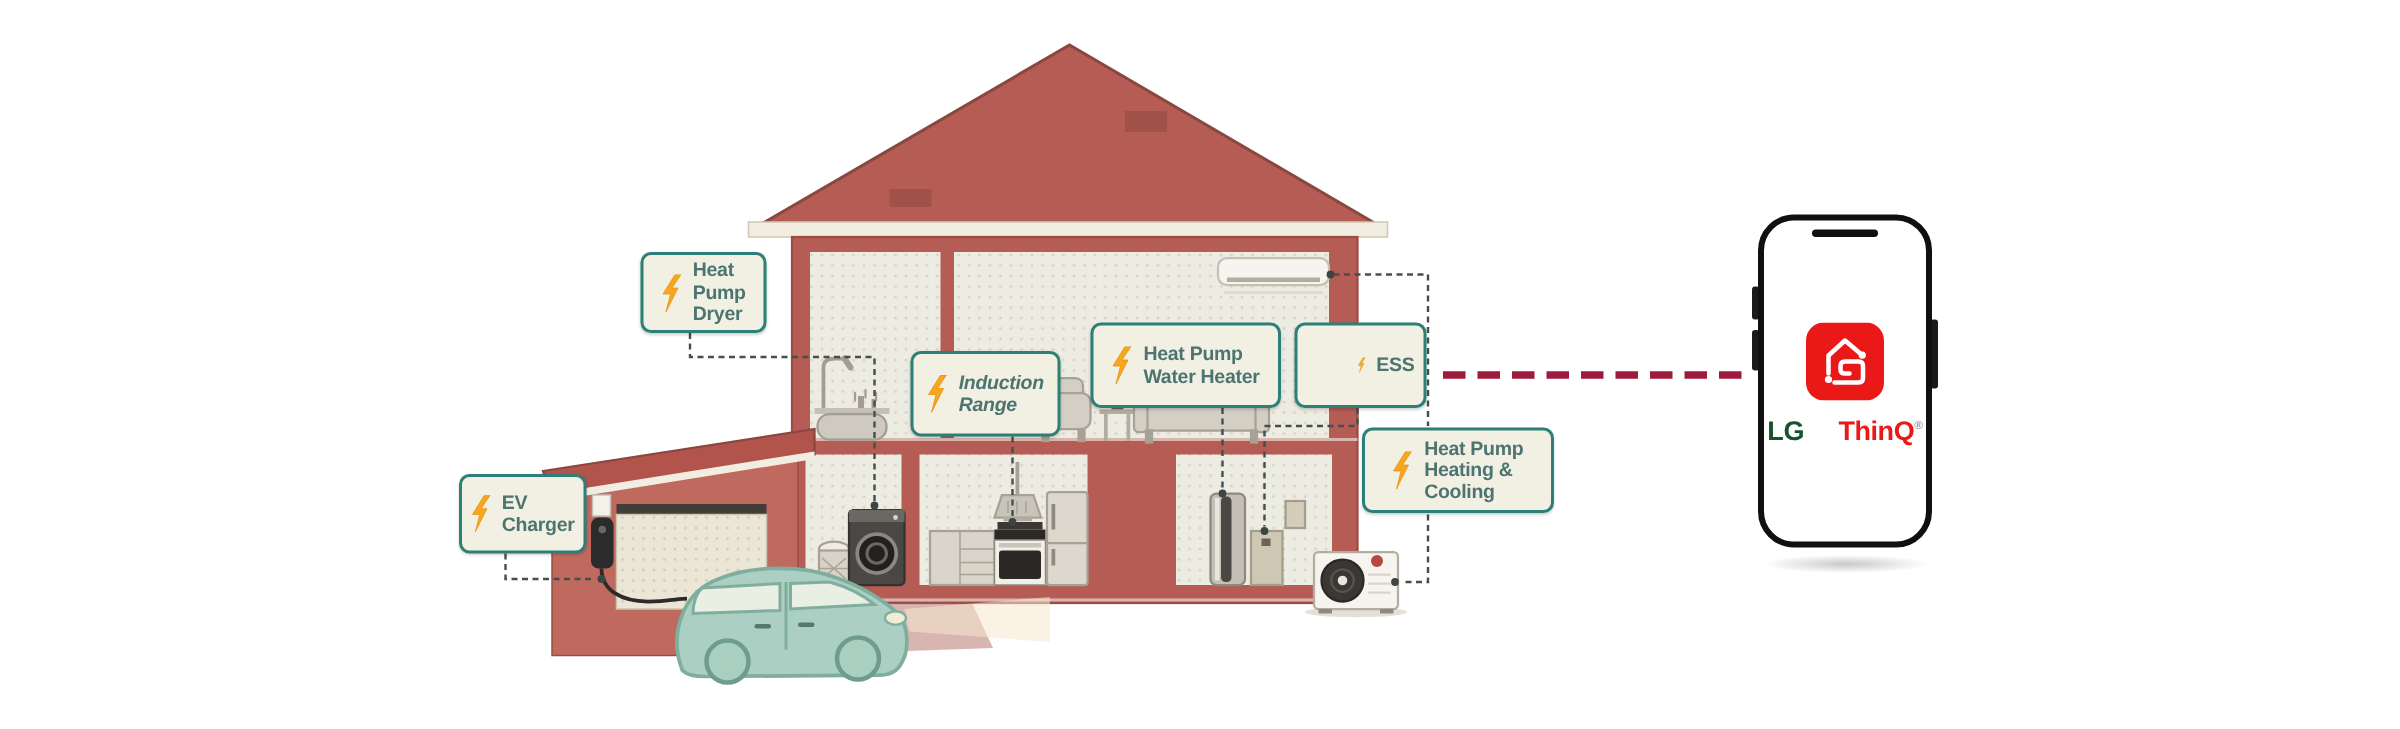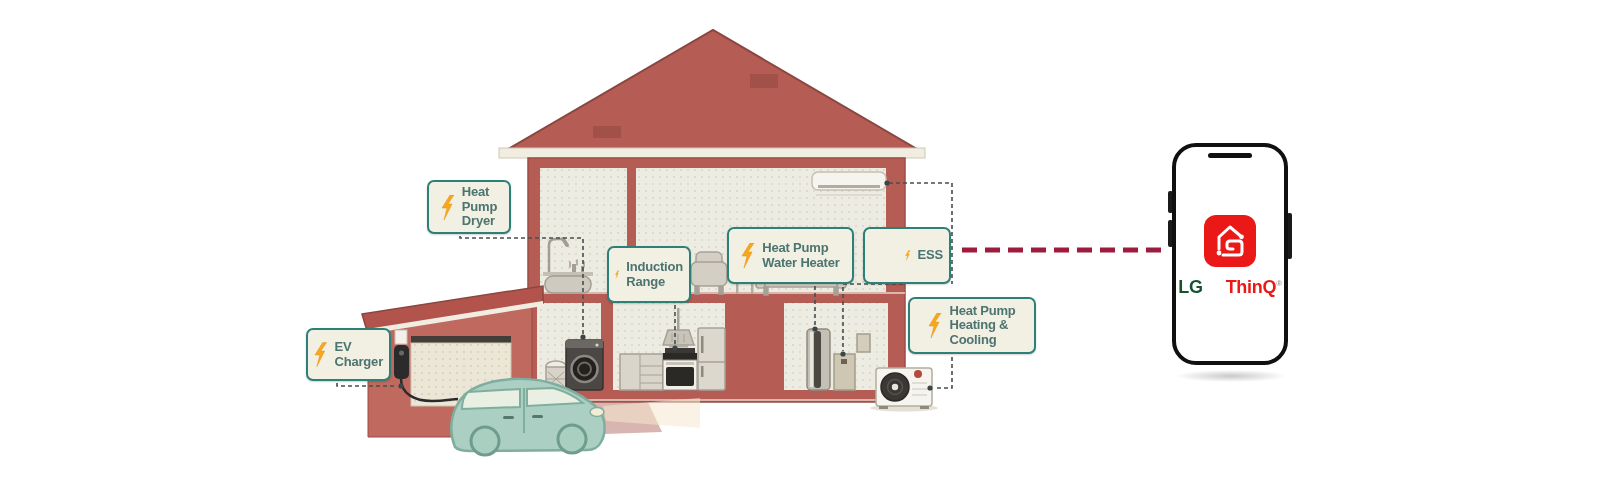--- a/index.html
+++ b/index.html
@@ -3,25 +3,25 @@
 <meta charset="utf-8">
 <style>
   html,body{margin:0;padding:0;background:#ffffff;}
   .scene{position:relative;width:1600px;height:486px;background:#ffffff;overflow:hidden;
          font-family:"Liberation Sans",sans-serif;}
   .scene svg.art{position:absolute;left:0;top:0;}
 
   
   .label{position:absolute;box-sizing:border-box;display:flex;align-items:center;justify-content:center;
          gap:7px;background:#f2efe3;border:2.5px solid #2d8077;border-radius:7px;
-         padding:3px 6px;box-shadow:0 1px 2px rgba(0,0,0,.18);margin-top:12px;}
+         padding:3px 6px;box-shadow:0 1px 2px rgba(0,0,0,.18);}
   .label .txt{color:#4c7470;font-weight:bold;font-size:13px;line-height:1.12;
               letter-spacing:-.2px;white-space:pre-line;}
   .lb-dryer{left:427px;top:168px;width:84px;height:54px;}
-  .lb-induction{left:607px;top:234px;width:84px;height:57px;}
+  .lb-induction{left:607px;top:234px;width:100px;height:57px;font-style:italic;}
   .lb-water{left:727px;top:215px;width:127px;height:57px;}
   .lb-ess{left:863px;top:215px;width:88px;height:57px;padding-left:40px;}
   .lb-hvac{left:908px;top:285px;width:128px;height:57px;}
   .lb-ev{left:306px;top:316px;width:85px;height:53px;}
 
   
   .phone-body{position:absolute;left:1172px;top:143px;width:116px;height:222px;box-sizing:border-box;
               background:#fff;border:4px solid #101010;border-radius:24px;}
   .phone-speaker{position:absolute;left:32px;top:6px;width:44px;height:5px;background:#101010;border-radius:3px;}
   .phone-btn{position:absolute;background:#1a1a1a;border-radius:2px;}

